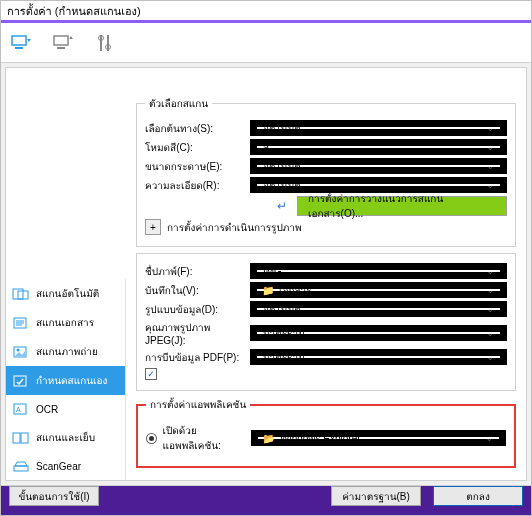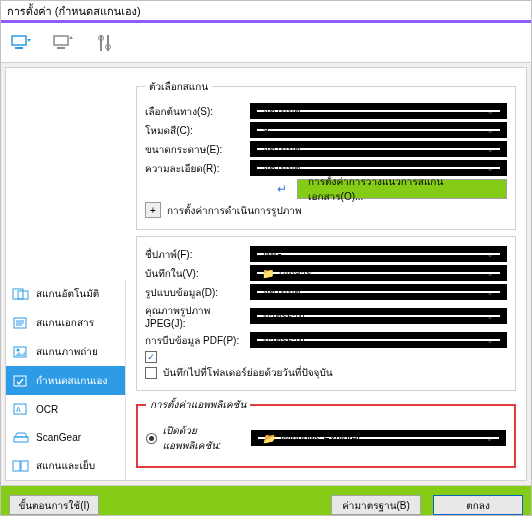--- a/index.html
+++ b/index.html
@@ -132,35 +132,34 @@
   }
   .cb-box {
     width:12px;height:12px;border:1px solid #666;display:flex;align-items:center;justify-content:center;background:#fff;font-size:9px;color:#0a64c2;
   }
   .rb-box {
     width:11px;height:11px;border:1px solid #666;border-radius:50%;display:flex;align-items:center;justify-content:center;background:#fff;
   }
   .rb-dot { width:5px;height:5px;border-radius:50%;background:#333; }
   .highlight-group {
     border: 2px solid #e23b3b;
-    font-style: italic;
   }
   .reset-row {
     display:flex;align-items:center;justify-content:space-between;
     margin:3px 0;
   }
   .reset-icon { color:#2e7ad1;font-size:12px;cursor:pointer;margin-right:6px; }
   .plusbtn {
     width:16px;height:16px;border:1px solid #999;background:#eee;display:inline-flex;align-items:center;justify-content:center;font-size:10px;margin-right:6px;cursor:pointer;
   }
   .bottom {
     height: 30px;
     border-top: 1px solid #d0d0d0;
-    background:#84cc16;
-    display:flex;align-items:flex-end;justify-content:space-between;
+    background:#4c1d95;
+    display:flex;align-items:flex-start;justify-content:space-between;
     padding: 0 8px;
   }
   .btn {
     min-width: 90px;
     height: 20px;
     border: 1px solid #a0a0a0;
     background: #e8e8e8;
     font-size: 10px;
     display:inline-flex;align-items:center;justify-content:center;
     cursor:pointer;
@@ -254,34 +253,34 @@
             <svg width="18" height="12" viewBox="0 0 18 12">
               <rect x="2" y="1" width="12" height="10" fill="none" stroke="currentColor"></rect>
               <text x="4" y="9" font-size="7" fill="currentColor">A</text>
             </svg>
           </span>
         <span>OCR</span>
       </div>
       <div class="sitem">
         <span class="sicon">
             <svg width="18" height="12" viewBox="0 0 18 12">
+              <rect x="1" y="1" width="7" height="10" fill="none" stroke="currentColor"></rect>
+              <rect x="9" y="1" width="7" height="10" fill="none" stroke="currentColor"></rect>
+            </svg>
+          </span>
+        <span>สแกนและเย็บ</span>
+      </div>
+      <div class="sitem">
+        <span class="sicon">
+            <svg width="18" height="12" viewBox="0 0 18 12">
               <rect x="2" y="6" width="14" height="5" fill="none" stroke="currentColor"></rect>
               <path d="M3 6 L15 6 L13 2 L5 2 Z" fill="none" stroke="currentColor"></path>
             </svg>
           </span>
         <span>ScanGear</span>
-      </div>
-      <div class="sitem">
-        <span class="sicon">
-            <svg width="18" height="12" viewBox="0 0 18 12">
-              <rect x="1" y="1" width="7" height="10" fill="none" stroke="currentColor"></rect>
-              <rect x="9" y="1" width="7" height="10" fill="none" stroke="currentColor"></rect>
-            </svg>
-          </span>
-        <span>สแกนและเย็บ</span>
       </div>
     </div>
 
     <div class="main">
 
       <fieldset>
         <legend>ตัวเลือกสแกน</legend>
         <div class="row">
           <div class="lbl">เลือกต้นทาง(S):</div>
           <div class="ctrl">
@@ -373,24 +372,20 @@
           <div class="lbl">การบีบข้อมูล PDF(P):</div>
           <div class="ctrl">
               <div class="dropdown">
                 <span class="dval">มาตรฐาน</span>
                 <span class="chev">⌄</span>
               </div>
             </div>
         </div>
         <div class="checkbox">
           <span class="cb-box">✓</span>
-        </div>
-        <div class="checkbox">
-          <span class="cb-box"></span>
-          <span>บันทึกไปที่โฟลเดอร์ย่อยด้วยวันที่ปัจจุบัน</span>
         </div>
       </fieldset>
 
       <fieldset class="highlight-group">
         <legend>การตั้งค่าแอพพลิเคชัน</legend>
 
         <div class="row">
           <div class="lbl">
             <div class="radio">
               <span class="rb-box">

